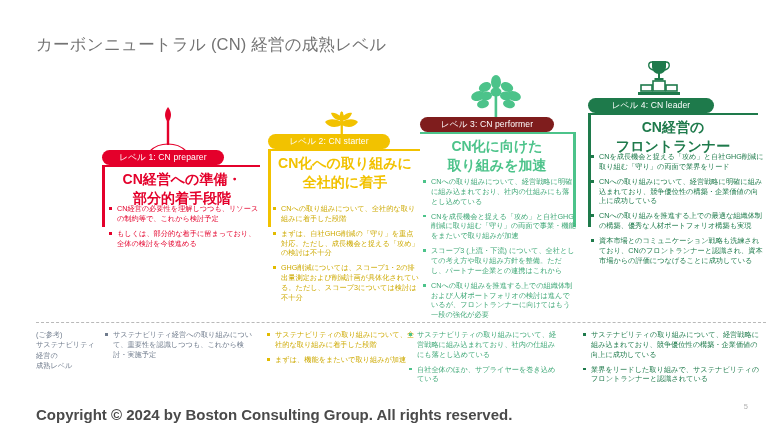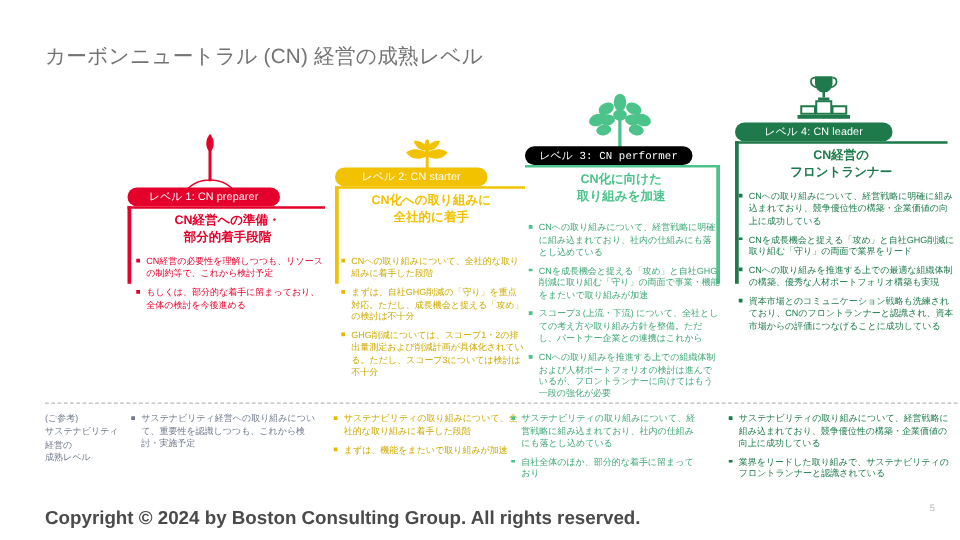--- a/index.html
+++ b/index.html
@@ -37,39 +37,39 @@
   .badge {
     position: absolute;
     border-radius: 9px;
     height: 15px;
     display: flex; align-items: center; justify-content: center;
     color: #fff; font-size: 8.6px; letter-spacing: .1px;
     white-space: nowrap; padding: 0 6px;
   }
   #badge1 { left: 2px;  top: 92px;  background: #E4002B; width: 122px; }
   #badge2 { left: 6px;  top: 76px;  background: #F2C200; width: 122px; }
-  #badge3 { left: 0px;  top: 59px;  background: #000000; width: 134px; font-family: Liberation Mono, monospace; }
+  #badge3 { left: 0px;  top: 59px;  background: #7f1d1d; width: 134px; }
   #badge4 { left: 10px; top: 40px;  background: #1E7A4B; width: 126px; }
 
   
   .rule-h { position: absolute; height: 2px; }
   .rule-v { position: absolute; width: 2.5px; }
   #rh1 { left: 2px;  top: 107px; width: 158px; background: #E4002B; }
   #rv1 { left: 2px;  top: 107px; height: 62px;  background: #E4002B; }
   #rh2 { left: 6px;  top: 91px;  width: 152px; background: #F2C200; }
   #rv2 { left: 6px;  top: 91px;  height: 78px;  background: #F2C200; }
   #rh3 { left: 0px;  top: 74px;  width: 156px; background: #4CC38A; }
   #rv3 { left: 153px;top: 74px;  height: 95px;  background: #4CC38A; }
   #rh4 { left: 10px; top: 55px;  width: 170px; background: #1E7A4B; }
   #rv4 { left: 10px; top: 55px;  height: 114px; background: #1E7A4B; }
 
   
   .colhead {
     position: absolute; text-align: center;
-    font-size: 10px; line-height: 1.35; font-weight: bold;
+    font-size: 14px; line-height: 1.35; font-weight: bold;
   }
   #ch1 { left: 4px;  top: 112px; width: 156px; color: #E4002B; }
   #ch2 { left: 8px;  top: 96px;  width: 150px; color: #F2C200; }
   #ch3 { left: 2px;  top: 79px;  width: 150px; color: #4CC38A; }
   #ch4 { left: 14px; top: 60px;  width: 162px; color: #1E7A4B; }
 
   
   .bullets { position: absolute; }
   #b1 { left: 8px;  top: 146px; width: 152px; }
   #b2 { left: 10px; top: 146px; width: 148px; }
@@ -232,41 +232,41 @@
           <rect x="38" y="28" width="11" height="6" fill="none" stroke="#1E7A4B" stroke-width="1.6"></rect>
           <rect x="10" y="35" width="42" height="3" fill="#1E7A4B"></rect>
         </svg>
       </span>
     </div>
     <div class="badge" id="badge4">レベル 4: CN leader</div>
     <div class="rule-h" id="rh4"></div>
     <div class="rule-v" id="rv4"></div>
     <div class="colhead" id="ch4">CN経営の<br>フロントランナー</div>
     <ul class="bullets" id="b4">
+      <li>CNを成長機会と捉える「攻め」と自社GHG削減に取り組む「守り」の両面で業界をリード</li>
       <li>CNへの取り組みについて、経営戦略に明確に組み込まれており、競争優位性の構築・企業価値の向上に成功している</li>
-      <li>CNを成長機会と捉える「攻め」と自社GHG削減に取り組む「守り」の両面で業界をリード</li>
       <li>CNへの取り組みを推進する上での最適な組織体制の構築、優秀な人材ポートフォリオ構築も実現</li>
       <li>資本市場とのコミュニケーション戦略も洗練されており、CNのフロントランナーと認識され、資本市場からの評価につなげることに成功している</li>
     </ul>
   </div>
 
   <div class="divider"></div>
 
   <div class="ref-label">(ご参考)<br>サステナビリティ<br>経営の<br>成熟レベル</div>
 
   <ul class="refcol" id="r1">
     <li>サステナビリティ経営への取り組みについて、重要性を認識しつつも、これから検討・実施予定</li>
   </ul>
   <ul class="refcol" id="r2">
     <li>サステナビリティの取り組みについて、全社的な取り組みに着手した段階</li>
     <li>まずは、機能をまたいで取り組みが加速</li>
   </ul>
   <ul class="refcol" id="r3">
     <li>サステナビリティの取り組みについて、経営戦略に組み込まれており、社内の仕組みにも落とし込めている</li>
-    <li>自社全体のほか、部分的な着手に留まっており</li>
+    <li>自社全体のほか、サプライヤーを巻き込めている</li>
   </ul>
   <ul class="refcol" id="r4">
     <li>サステナビリティの取り組みについて、経営戦略に組み込まれており、競争優位性の構築・企業価値の向上に成功している</li>
     <li>業界をリードした取り組みで、サステナビリティのフロントランナーと認識されている</li>
   </ul>
 
   <div class="footer">Copyright © 2024 by Boston Consulting Group. All rights reserved.</div>
   <div class="pageno">5</div>
 
 </div>

